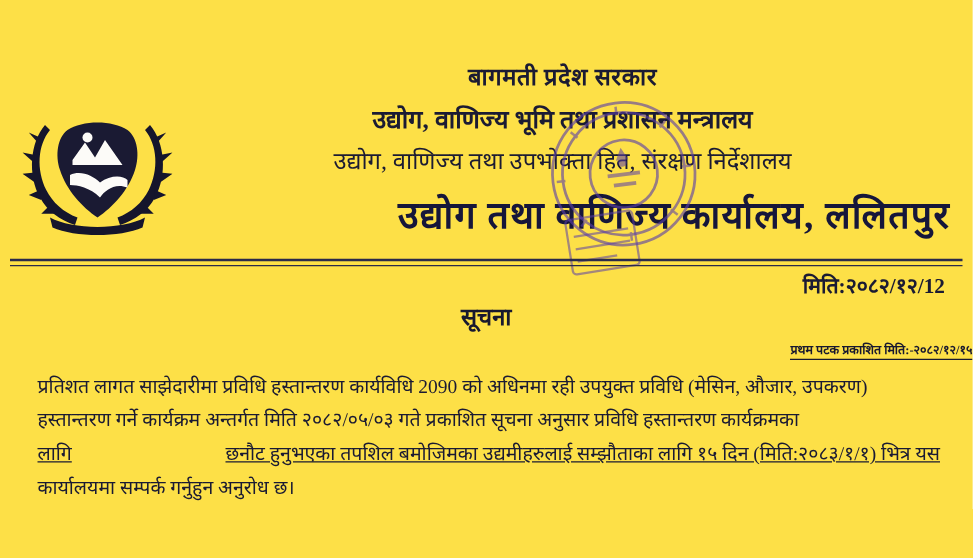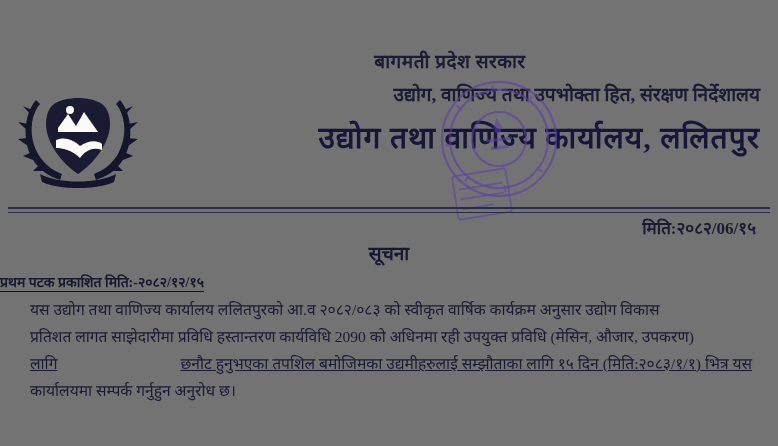--- a/index.html
+++ b/index.html
@@ -11,21 +11,21 @@
     height: 446px;
     background: #fdfdfb;
     font-family: "Liberation Serif", serif;
     color: #1a1a2e;
     overflow: hidden;
   }
   .page {
     position: relative;
     width: 778px;
     height: 446px;
-    background: #737373;
+    background: #fde047;
   }
 
   
   .letterhead {
     position: relative;
     height: 205px;
   }
   .emblem {
     position: absolute;
     left: 18px;
@@ -50,24 +50,23 @@
     margin-bottom: 7px;
   }
   .ministry-line {
     font-size: 20px;
     font-weight: bold;
     color: #1b1b33;
     margin-bottom: 7px;
   }
   .directorate-line {
     font-size: 19px;
-    font-weight: bold;
+    font-weight: normal;
     color: #1b1b33;
     margin-bottom: 9px;
-    text-align: right;
   }
   .office-line {
     font-size: 30px;
     font-weight: bold;
     color: #16163a;
     letter-spacing: 1px;
     text-align: right;
   }
 
   
@@ -128,24 +127,25 @@
     top: 240px;
     text-align: center;
     font-size: 19px;
     font-weight: bold;
     color: #18182f;
   }
   .pub-line {
     position: absolute;
     left: 0; right: 0;
     top: 272px;
-    text-align: left;
-    font-size: 14px;
+    text-align: right;
+    font-size: 10px;
     font-weight: bold;
     color: #18182f;
+    padding-left: 36px;
   }
   .pub-line span {
     border-bottom: 1px solid #18182f;
     padding-bottom: 1px;
   }
 
   
   .body-text {
     position: absolute;
     left: 30px;
@@ -187,20 +187,21 @@
           <circle cx="52" cy="40" r="4" fill="#fcfbf8"></circle>
           <path d="M38 70 C46 66 56 70 62 76 C70 70 80 70 84 74 L84 80 C74 76 66 82 62 88 C54 80 44 78 38 78 Z" fill="#fcfbf8"></path>
 
           <path d="M22 104 C40 114 80 114 98 104 L96 112 C78 120 42 120 24 112 Z"></path>
         </g>
       </svg>
     </div>
 
     <div class="head-text">
       <div class="gov-line">बागमती प्रदेश सरकार</div>
+      <div class="ministry-line">उद्योग, वाणिज्य भूमि तथा प्रशासन मन्त्रालय</div>
       <div class="directorate-line">उद्योग, वाणिज्य तथा उपभोक्ता हित, संरक्षण निर्देशालय</div>
       <div class="office-line">उद्योग तथा वाणिज्य कार्यालय, ललितपुर</div>
     </div>
 
     <div class="stamp stamp-round">
       <svg width="122" height="122" viewBox="0 0 122 122">
         <g fill="none" stroke="#5b3fa8" stroke-width="2.2">
           <circle cx="61" cy="61" r="57"></circle>
           <circle cx="61" cy="61" r="49"></circle>
           <circle cx="61" cy="61" r="27"></circle>
@@ -233,32 +234,32 @@
           <line x1="8" y1="28" x2="52" y2="28"></line>
           <line x1="8" y1="38" x2="40" y2="38"></line>
         </g>
       </svg>
     </div>
   </div>
 
   <div class="rule-thick"></div>
   <div class="rule-thin"></div>
 
-  <div class="date-row">मिति:२०८२/06/१५</div>
+  <div class="date-row">मिति:२०८२/१२/12</div>
 
   <div class="notice-title">सूचना</div>
 
   <div class="pub-line">
     <span>प्रथम पटक प्रकाशित मिति:-२०८२/१२/१५</span>
   </div>
 
   <div class="body-text">
     <p>
-      <span class="ln">यस उद्योग तथा वाणिज्य कार्यालय ललितपुरको आ.व २०८२/०८३ को स्वीकृत वार्षिक कार्यक्रम अनुसार उद्योग विकास</span>
       <span class="ln">प्रतिशत लागत साझेदारीमा प्रविधि हस्तान्तरण कार्यविधि 2090 को अधिनमा रही उपयुक्त प्रविधि (मेसिन, औजार, उपकरण)</span>
+      <span class="ln">हस्तान्तरण गर्ने कार्यक्रम अन्तर्गत मिति २०८२/०५/०३ गते प्रकाशित सूचना अनुसार प्रविधि हस्तान्तरण कार्यक्रमका</span>
       <span class="ln ln-just">
         <span>लागि</span>
         <span>छनौट हुनुभएका तपशिल बमोजिमका उद्यमीहरुलाई सम्झौताका लागि १५ दिन (मिति:२०८३/१/१) भित्र यस</span>
       </span>
       <span class="ln">कार्यालयमा सम्पर्क गर्नुहुन अनुरोध छ।</span>
     </p>
   </div>
 
 </div>
 

